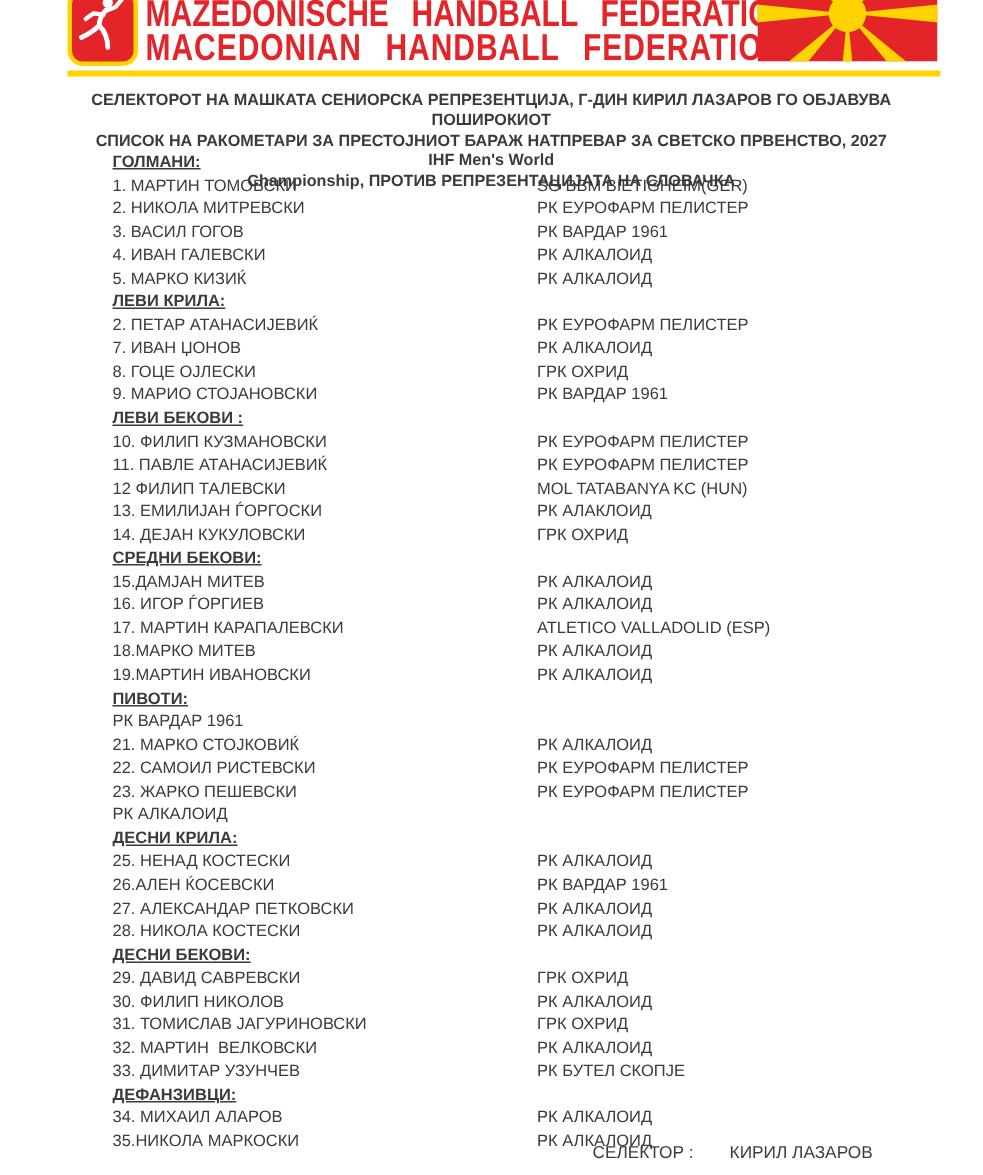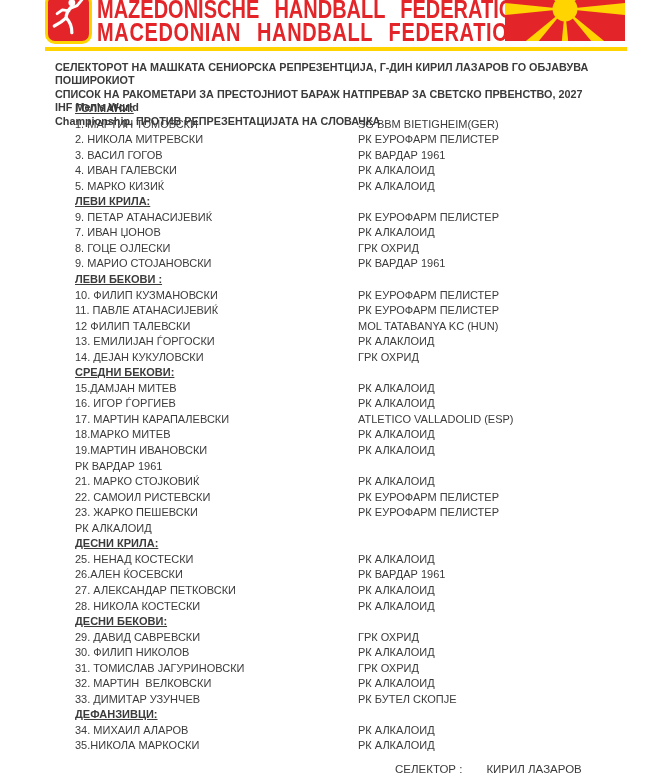--- a/index.html
+++ b/index.html
@@ -29,21 +29,21 @@
   .title-line.en{letter-spacing:0.8px;}
   .flag{position:absolute;left:505px;top:-15px;width:120px;height:56px;}
   .flag svg{display:block;width:100%;height:100%;}
   .header-rule{
     position:absolute;left:45px;top:47px;width:582px;height:4px;
     background:var(--brand-yellow);
   }
 
   
   .intro{
-    position:absolute;left:55px;top:61px;width:545px;text-align:left;
+    position:absolute;left:55px;top:61px;width:545px;text-align:center;
     font-weight:bold;font-size:10.8px;line-height:13.4px;color:var(--ink);
   }
 
   
   .roster{position:absolute;left:75px;top:101px;right:18px;font-size:11px;}
   .section-title{
     font-weight:bold;line-height:15.55px;white-space:pre;text-decoration:underline;
   }
   .player-row{display:flex;line-height:15.55px;}
   .player-name{width:283px;white-space:pre;}
@@ -120,21 +120,21 @@
       <div class="player-row">
         <span class="player-name">4. ИВАН ГАЛЕВСКИ</span>
         <span class="player-club">РК АЛКАЛОИД</span>
       </div>
       <div class="player-row">
         <span class="player-name">5. МАРКО КИЗИЌ</span>
         <span class="player-club">РК АЛКАЛОИД</span>
       </div>
       <div class="section-title">ЛЕВИ КРИЛА:</div>
       <div class="player-row">
-        <span class="player-name">9. ПЕТАР АТАНАСИЈЕВИЌ</span>
+        <span class="player-name">2. ПЕТАР АТАНАСИЈЕВИЌ</span>
         <span class="player-club">РК ЕУРОФАРМ ПЕЛИСТЕР</span>
       </div>
       <div class="player-row">
         <span class="player-name">7. ИВАН ЏОНОВ</span>
         <span class="player-club">РК АЛКАЛОИД</span>
       </div>
       <div class="player-row">
         <span class="player-name">8. ГОЦЕ ОЈЛЕСКИ</span>
         <span class="player-club">ГРК ОХРИД</span>
       </div>
@@ -177,20 +177,21 @@
         <span class="player-club">ATLETICO VALLADOLID (ESP)</span>
       </div>
       <div class="player-row">
         <span class="player-name">18.МАРКО МИТЕВ</span>
         <span class="player-club">РК АЛКАЛОИД</span>
       </div>
       <div class="player-row">
         <span class="player-name">19.МАРТИН ИВАНОВСКИ</span>
         <span class="player-club">РК АЛКАЛОИД</span>
       </div>
+      <div class="section-title">ПИВОТИ:</div>
       <div class="player-row">
         <span class="player-club">РК ВАРДАР 1961</span>
       </div>
       <div class="player-row">
         <span class="player-name">21. МАРКО СТОЈКОВИЌ</span>
         <span class="player-club">РК АЛКАЛОИД</span>
       </div>
       <div class="player-row">
         <span class="player-name">22. САМОИЛ РИСТЕВСКИ</span>
         <span class="player-club">РК ЕУРОФАРМ ПЕЛИСТЕР</span>

